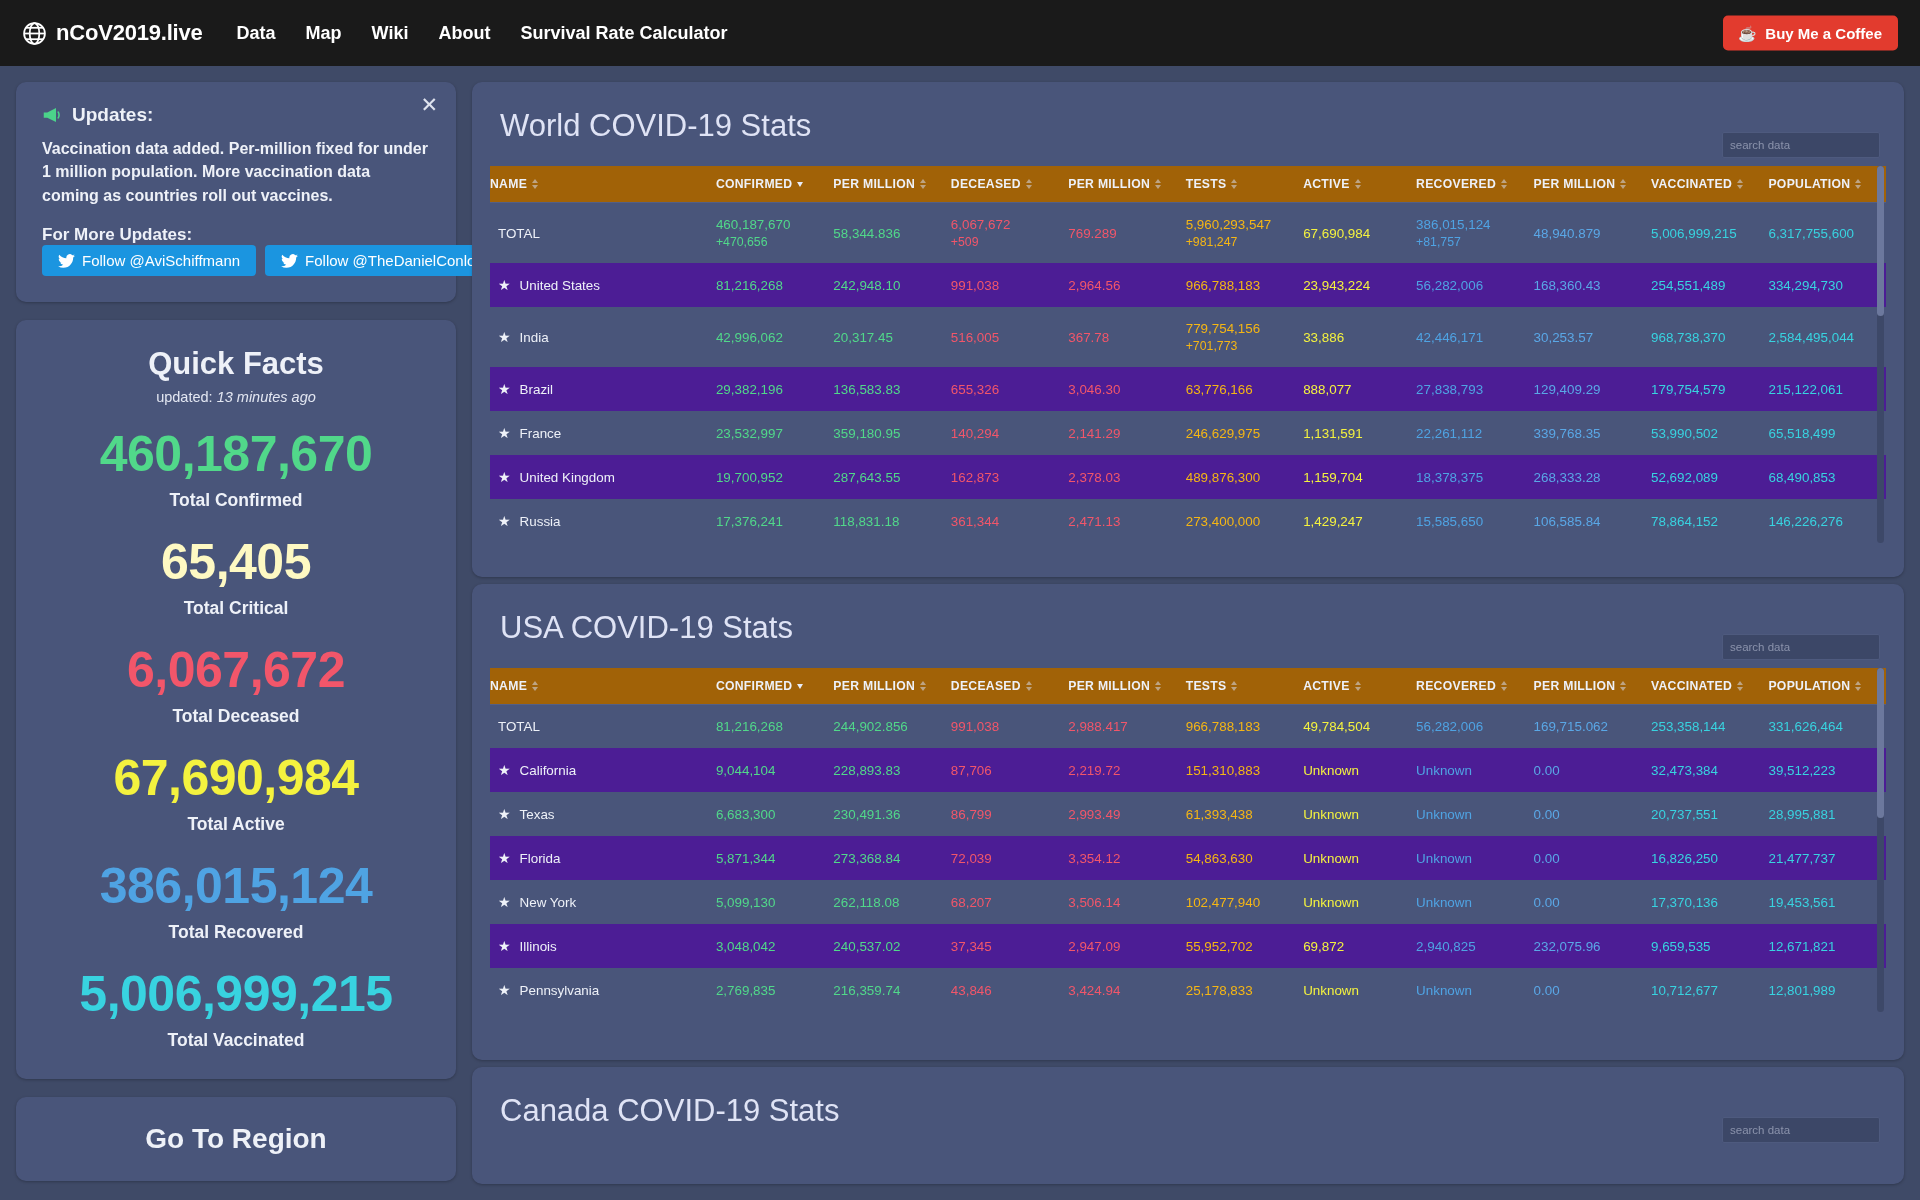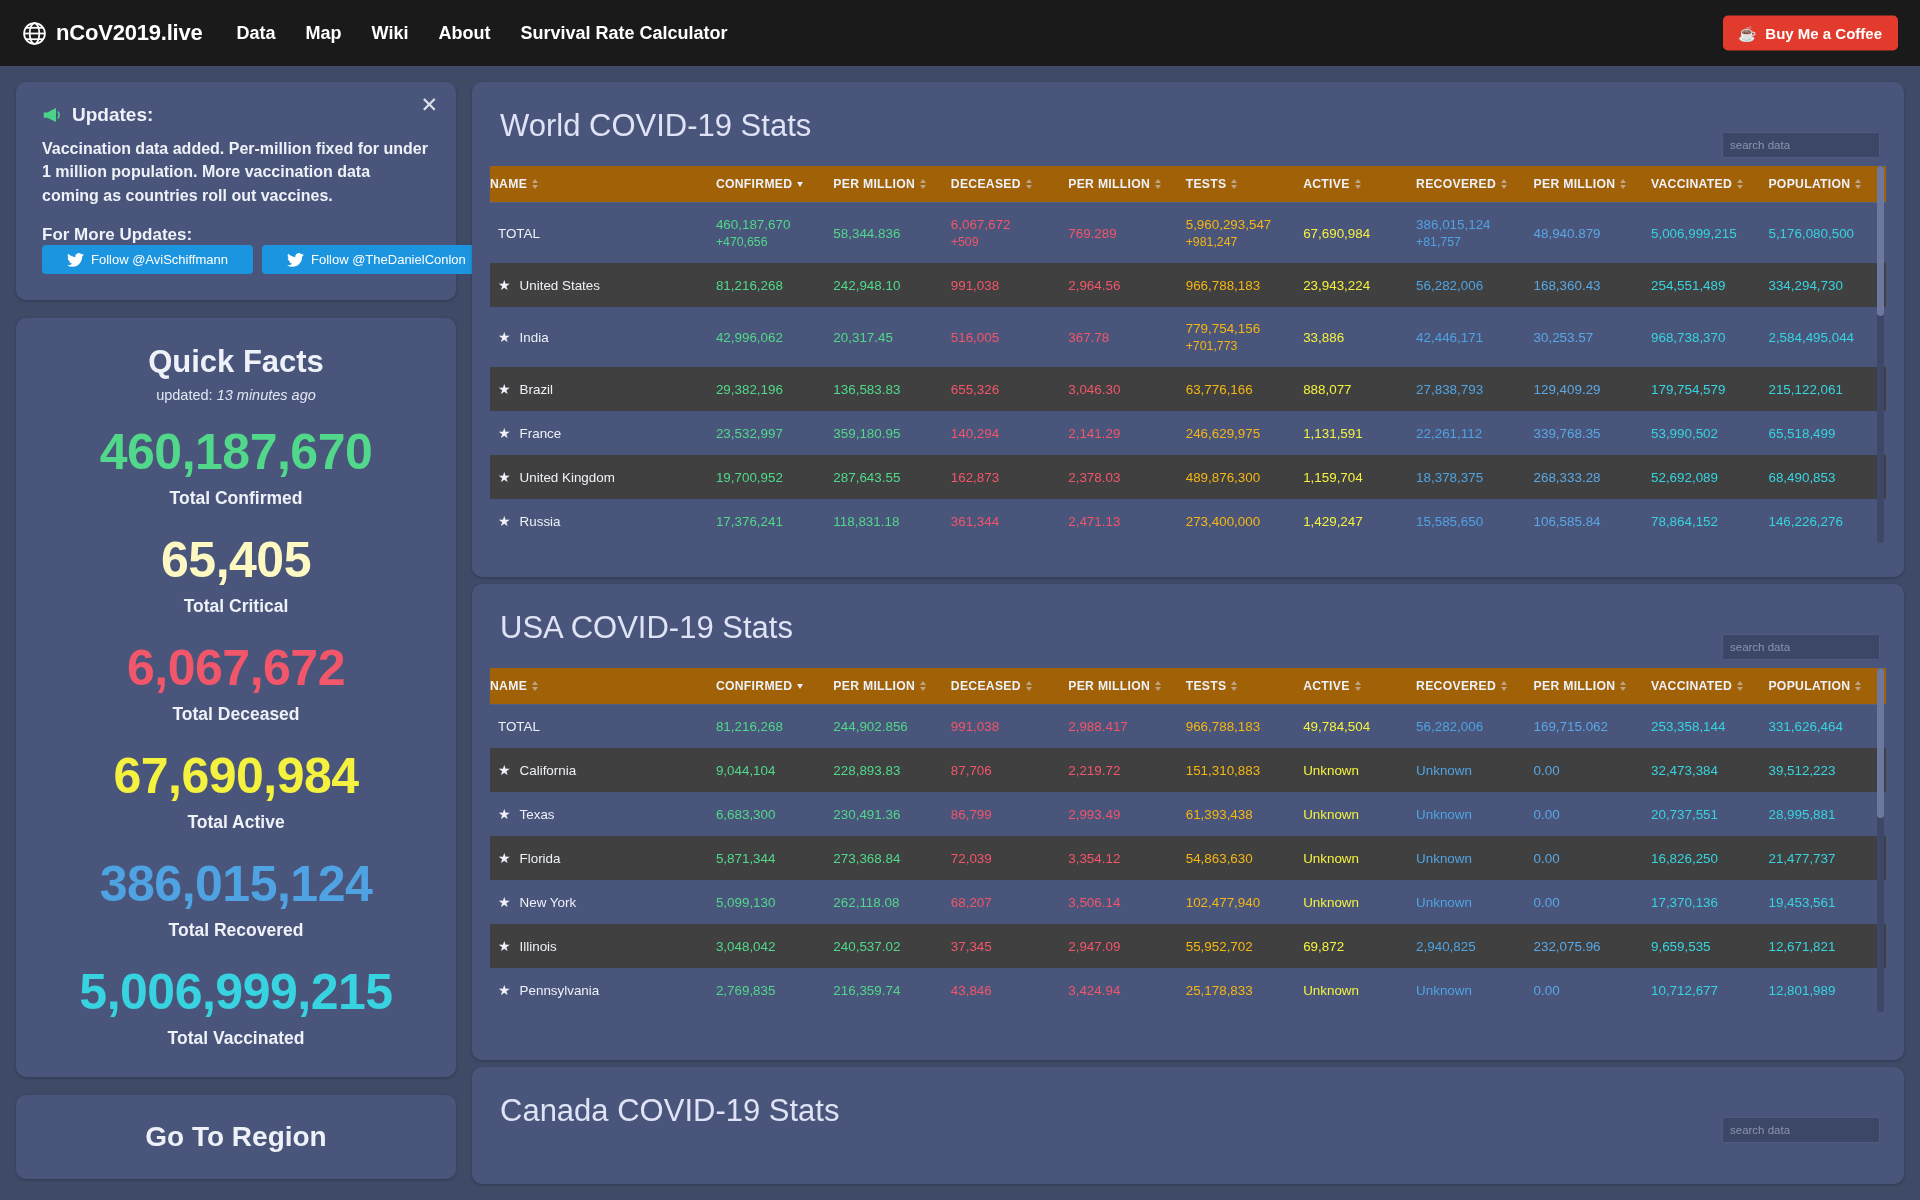--- a/index.html
+++ b/index.html
@@ -53,21 +53,21 @@
   }
   .megaphone { width: 21px; height: 18px; display:block; }
   .updates-body {
     color: #eef1f8; font-size: 16px; font-weight: bold;
     line-height: 1.46; margin-bottom: 18px; max-width: 395px;
   }
   .more-updates { color: #eef1f8; font-size: 17px; font-weight: bold; }
   .tw-row { display: flex; gap: 9px; }
   .tw-btn {
     background: #1b95e0; color: #fff; border: none; border-radius: 4px;
-    padding: 7px 25px; font-size: 13px; display: flex; align-items: center;
+    padding: 7px 16px; font-size: 15px; display: flex; align-items: center;
     gap: 7px; cursor: pointer; white-space: nowrap;
     font-family: "Liberation Sans", sans-serif;
   }
   .tw-bird { width: 17px; height: 14px; display: block; }
 
   
   .quickfacts { padding: 26px 20px 28px 20px; text-align: center; }
   .qf-title { color: #eef1f8; font-size: 31px; font-weight: bold; margin-bottom: 7px; }
   .qf-updated { color: #e3e7f2; font-size: 14.5px; margin-bottom: 22px; }
   .qf-updated i { font-style: italic; }
@@ -112,21 +112,21 @@
   .sort-ic::after  { bottom: 1px; border-top: 4px solid #d6dbe9; }
   .sort-ic.desc { opacity: 1; }
   .sort-ic.desc::before { display: none; }
   .sort-ic.desc::after { bottom: 3px; border-top: 5px solid #e8ecf7; }
 
   table.stats tbody td {
     font-size: 13.4px; padding: 14px 6px 14px 0;
     white-space: nowrap; vertical-align: middle;
   }
   table.stats tbody tr { background: #49557a; }
-  table.stats tbody tr.alt { background: #404040; }
+  table.stats tbody tr.alt { background: #4c1d95; }
   table.stats tbody tr.total-row td { font-weight: normal; }
   .cell-name { color: #eef1f8; font-size: 14.5px; padding-left: 8px !important; }
   .cell-name.total { color: #eef1f8; }
   .star { color: #eef1f8; font-size: 14px; margin-right: 9px; }
   .sub { display: block; font-size: 12.3px; margin-top: 3px; }
 
   
   .c-conf { color: #51d88a; }
   .c-perm-g { color: #51d88a; }
   .c-dec  { color: #f2566a; }
@@ -328,21 +328,21 @@
                 <td class="cell-name total"><span>TOTAL</span></td>
                 <td class="c-conf"><span>460,187,670</span><span class="sub">+470,656</span></td>
                 <td class="c-perm-g"><span>58,344.836</span></td>
                 <td class="c-dec"><span>6,067,672</span><span class="sub">+509</span></td>
                 <td class="c-perm-r"><span>769.289</span></td>
                 <td class="c-test"><span>5,960,293,547</span><span class="sub">+981,247</span></td>
                 <td class="c-act"><span>67,690,984</span></td>
                 <td class="c-rec"><span>386,015,124</span><span class="sub">+81,757</span></td>
                 <td class="c-perm-b"><span>48,940.879</span></td>
                 <td class="c-vac"><span>5,006,999,215</span></td>
-                <td class="c-pop"><span>5,176,080,500</span></td>
+                <td class="c-pop"><span>6,317,755,600</span></td>
               </tr>
               <tr class="alt">
                 <td class="cell-name"><span class="star">★</span><span>United States</span></td>
                 <td class="c-conf"><span>81,216,268</span></td>
                 <td class="c-perm-g"><span>242,948.10</span></td>
                 <td class="c-dec"><span>991,038</span></td>
                 <td class="c-perm-r"><span>2,964.56</span></td>
                 <td class="c-test"><span>966,788,183</span></td>
                 <td class="c-act"><span>23,943,224</span></td>
                 <td class="c-rec"><span>56,282,006</span></td>

